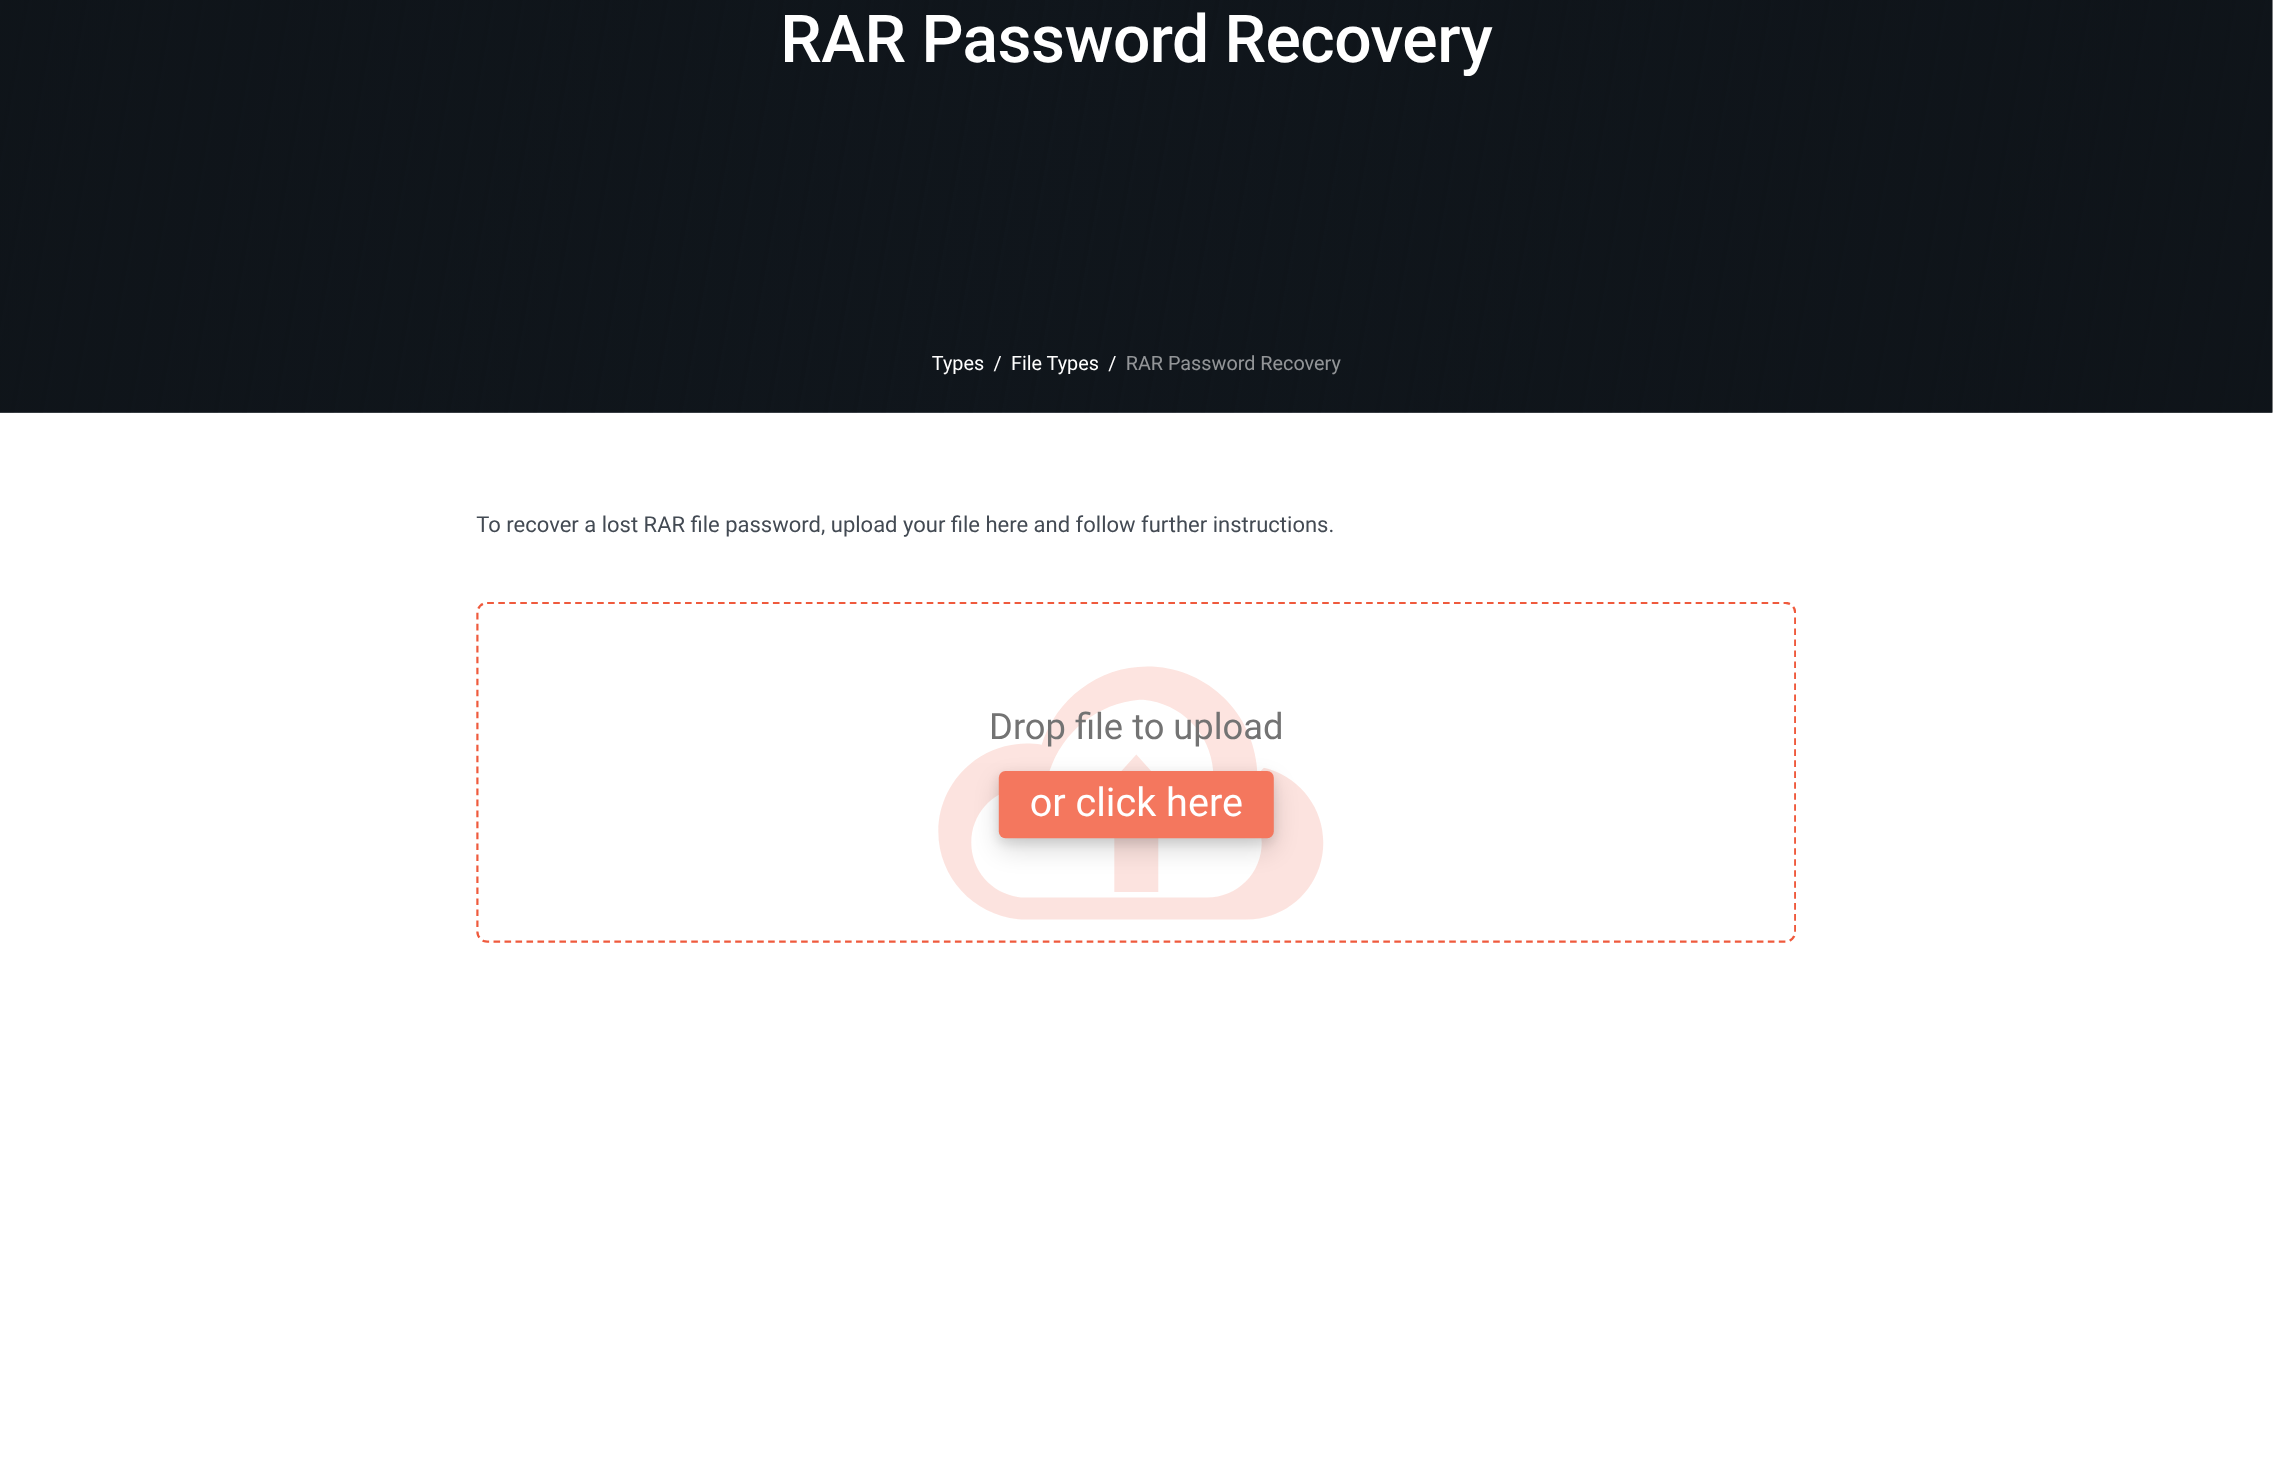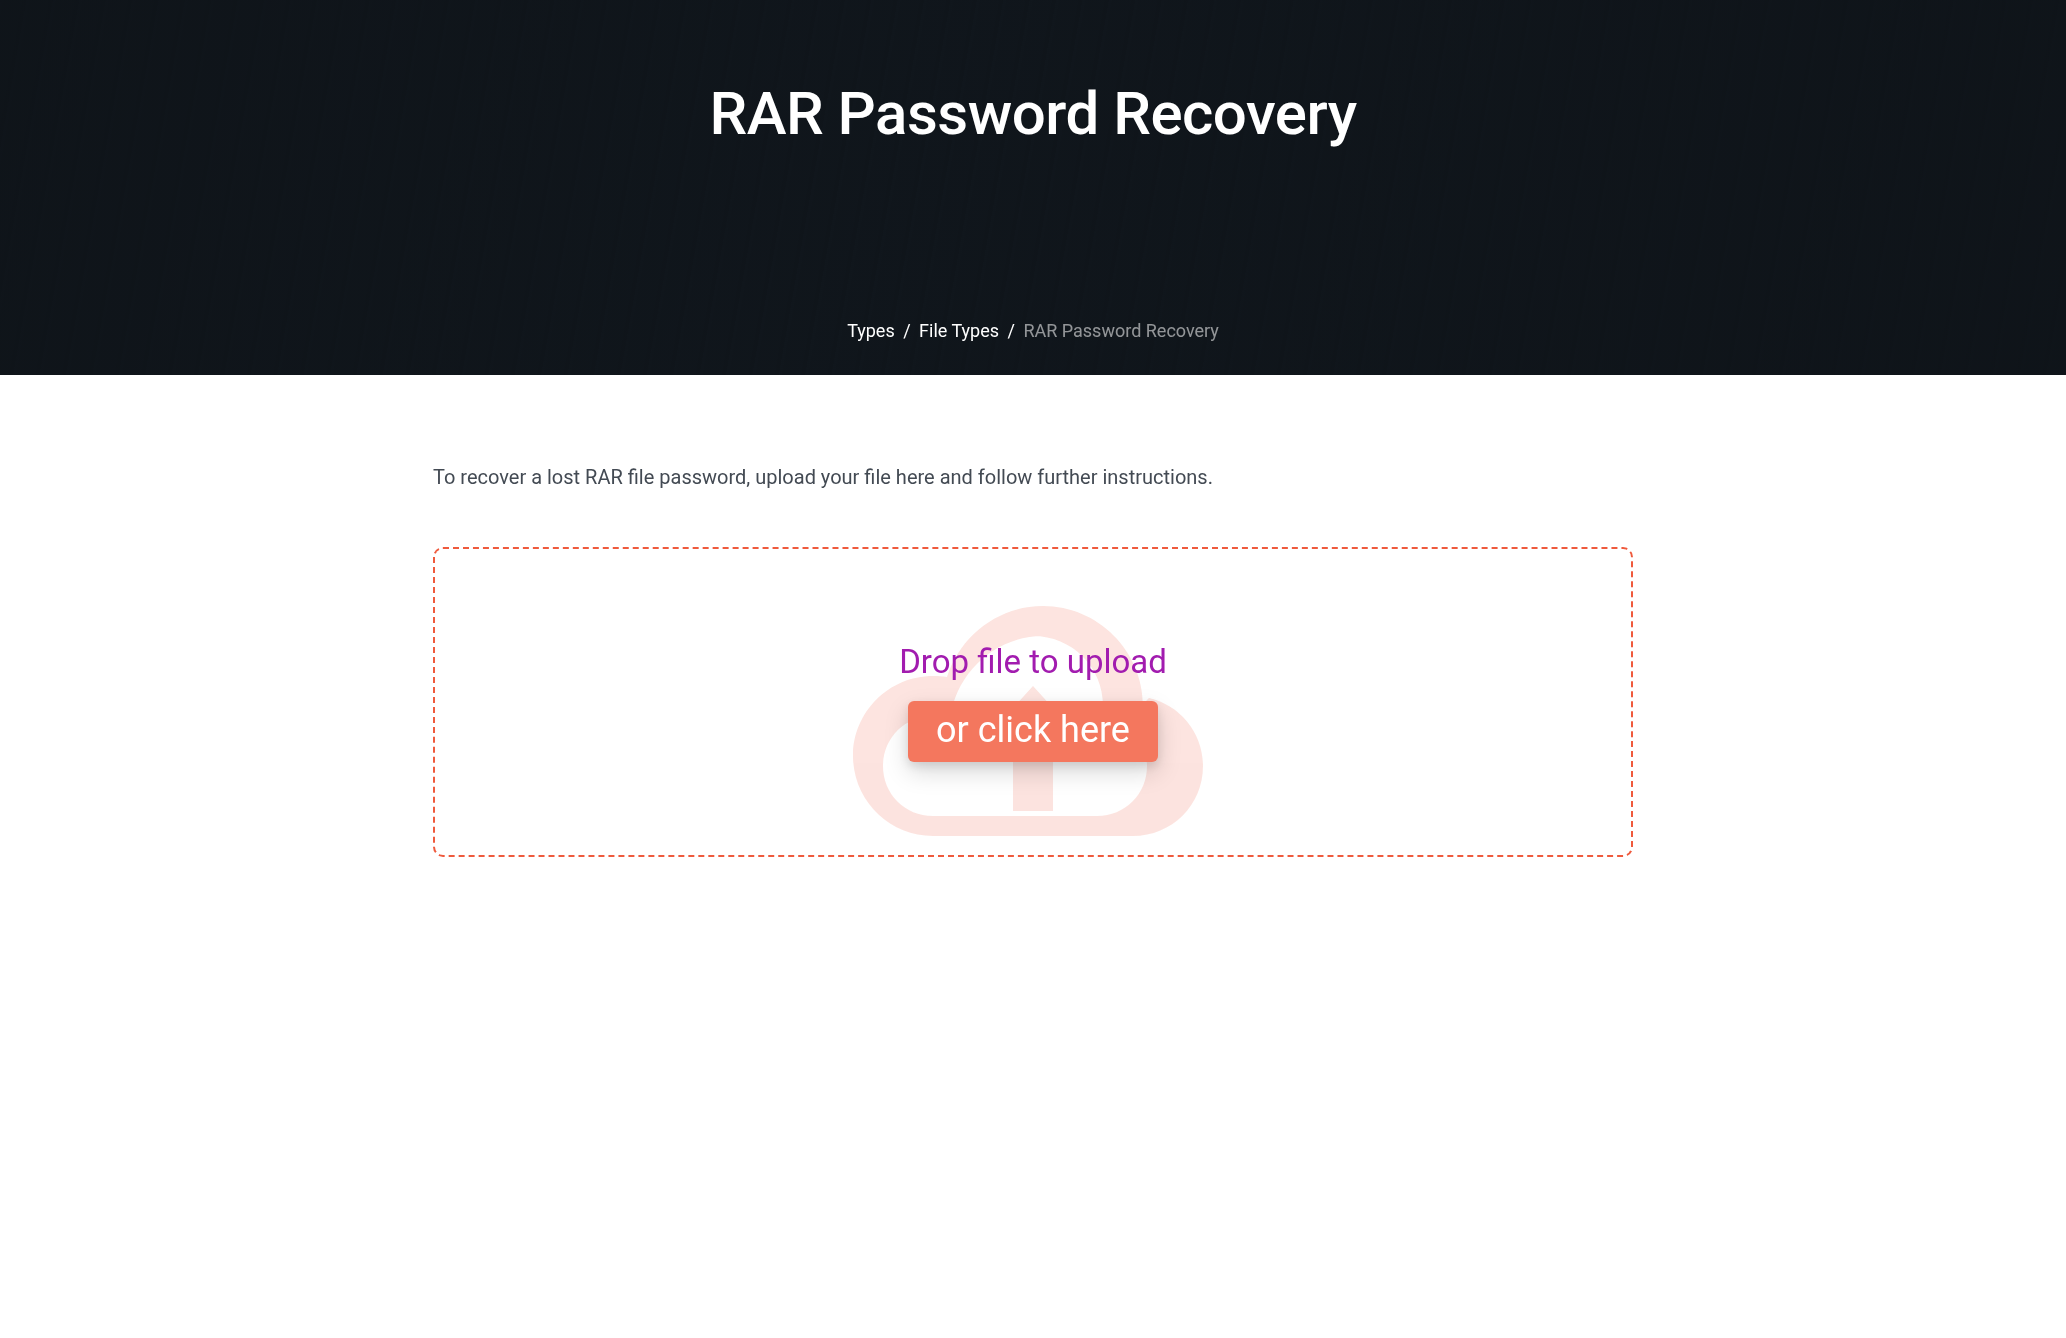--- a/index.html
+++ b/index.html
@@ -23,21 +23,20 @@
         #2a333c 0px, #2a333c 3px,
         #232b33 3px, #232b33 22px,
         #1a2128 22px, #1a2128 26px
       ),
       linear-gradient(110deg, #0f1419 0%, #1f2830 45%, #0c1116 100%);
     background-blend-mode: normal, overlay, normal;
     display: flex;
     flex-direction: column;
     align-items: center;
     justify-content: flex-start;
-    padding-top: 78px;
   }
   .hero h1 {
     color: #fff;
     font-size: 60px;
     font-weight: 500;
     letter-spacing: -0.5px;
     text-align: center;
   }
   .breadcrumb {
     position: absolute;
@@ -81,21 +80,21 @@
   }
   .cloud-bg {
     position: absolute;
     left: 50%; top: 50%;
     transform: translate(-50%, -42%);
     pointer-events: none;
     opacity: 0.16;
   }
   .drop-text {
     font-size: 33px;
-    color: #a21caf;
+    color: #737373;
     margin-bottom: 20px;
     z-index: 1;
   }
   .click-btn {
     z-index: 1;
     background: #f4775e;
     color: #fff;
     border: none;
     border-radius: 6px;
     font-size: 36px;

